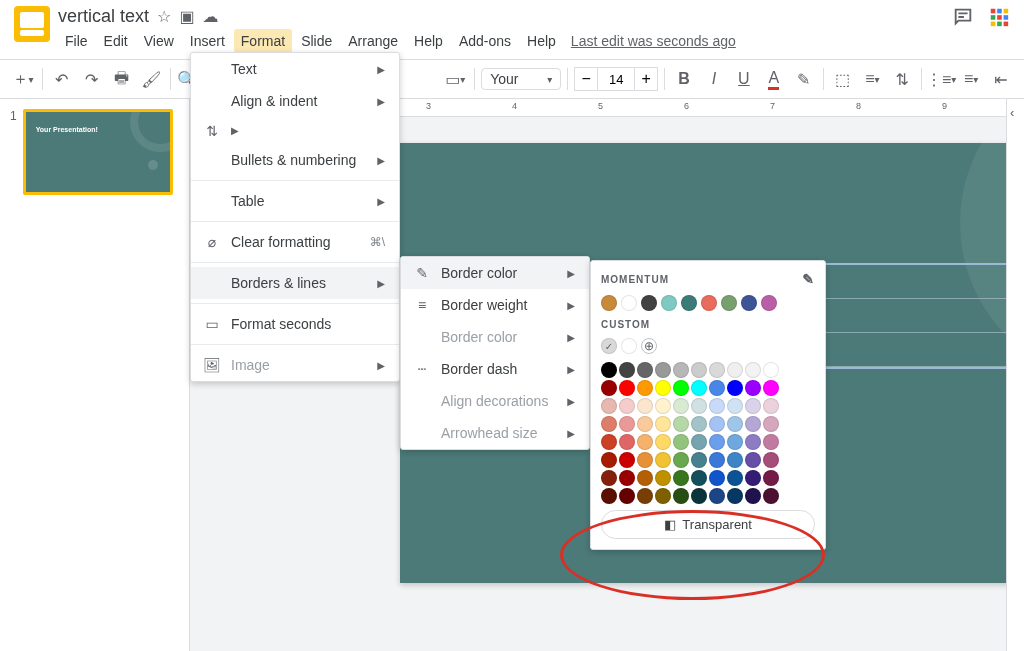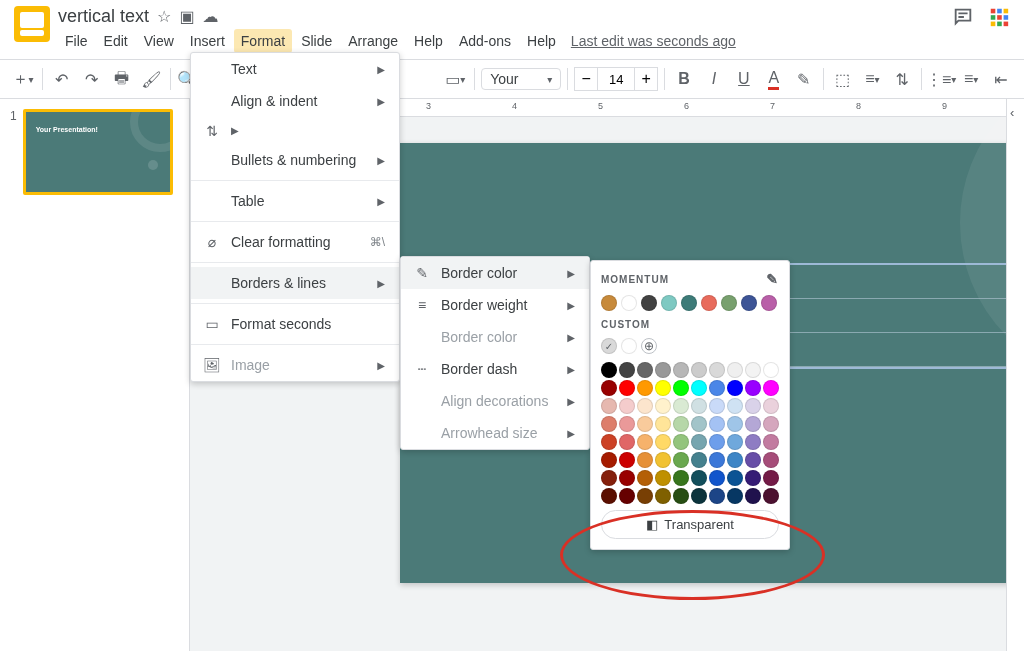--- a/index.html
+++ b/index.html
@@ -58,21 +58,21 @@
   .dd-item { padding: 8px 14px 8px 40px; display: flex; align-items: center; justify-content: space-between; cursor: pointer; position: relative; }
   .dd-item.hover { background: #f1f3f4; }
   .dd-item.disabled { color: #9aa0a6; }
   .dd-sep { height: 1px; background: #e8eaed; margin: 4px 0; }
   .dd-icon { position: absolute; left: 12px; width: 18px; height: 18px; display: flex; align-items: center; justify-content: center; color: #5f6368; }
   .submenu { left: 400px; top: 256px; width: 190px; }
   .arrow { font-size: 10px; color: #5f6368; }
   .shortcut { font-size: 12px; color: #80868b; }
 
   
-  .color-picker { left: 590px; top: 260px; width: 200px; padding: 10px; }
+  .color-picker { left: 590px; top: 260px; width: 236px; padding: 10px; }
   .cp-head { display: flex; justify-content: space-between; align-items: center; font-size: 10px; letter-spacing: 1px; color: #5f6368; font-weight: bold; margin-bottom: 8px; }
   .swatch-row { display: flex; gap: 4px; margin-bottom: 8px; flex-wrap: wrap; }
   .swatch { width: 16px; height: 16px; border-radius: 50%; cursor: pointer; border: 1px solid rgba(0,0,0,0.1); }
   .swatch.checked { position: relative; }
   .swatch.checked::after { content: "✓"; position: absolute; inset: 0; display: flex; align-items: center; justify-content: center; font-size: 10px; color: #5f6368; }
   .add-swatch { width: 16px; height: 16px; border-radius: 50%; border: 1px solid #bdc1c6; display: flex; align-items: center; justify-content: center; font-size: 12px; color: #5f6368; cursor: pointer; }
   .grid { display: grid; grid-template-columns: repeat(10, 16px); gap: 2px; margin-bottom: 6px; }
   .transparent-btn { width: 100%; padding: 6px; border: 1px solid #dadce0; border-radius: 16px; background: #fff; font-size: 13px; color: #3c4043; cursor: pointer; display: flex; align-items: center; justify-content: center; gap: 6px; }
   .red-oval { position: absolute; left: 560px; top: 510px; width: 265px; height: 90px; border: 3px solid #d93025; border-radius: 50%; z-index: 20; pointer-events: none; }
   .right-rail { position: absolute; right: 0; top: 0; width: 18px; height: 100%; background: #fff; border-left: 1px solid #dadce0; }

